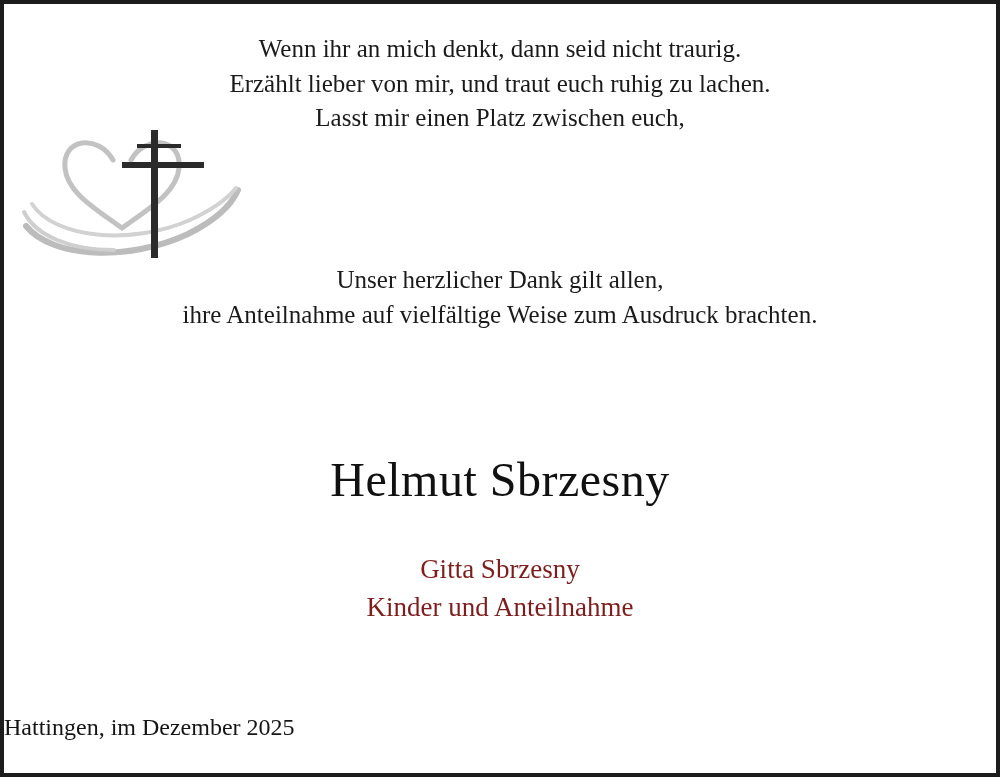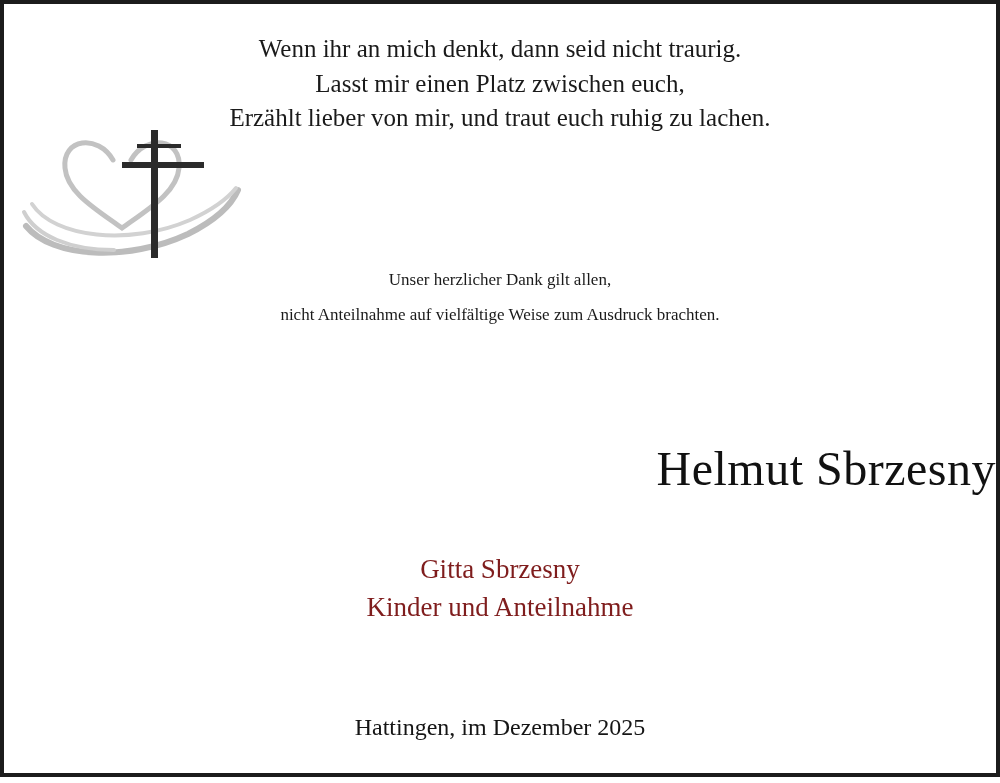--- a/index.html
+++ b/index.html
@@ -42,34 +42,34 @@
   .verse .line {
     display: block;
     white-space: nowrap;
   }
   .thanks {
     position: absolute;
     left: 0;
     right: 0;
     top: 258px;
     text-align: center;
-    font-size: 17px;
+    font-size: 25px;
     line-height: 35px;
     color: #1a1a1a;
   }
   .thanks .line {
     display: block;
     white-space: nowrap;
   }
   .deceased-name {
     position: absolute;
     left: 0;
     right: 0;
-    top: 436px;
-    text-align: right;
+    top: 447px;
+    text-align: center;
     font-size: 48px;
     line-height: 58px;
     letter-spacing: 0.5px;
     color: #111111;
   }
   .survivors {
     position: absolute;
     left: 0;
     right: 0;
     top: 546px;
@@ -80,21 +80,21 @@
   }
   .survivors .line {
     display: block;
     white-space: nowrap;
   }
   .place-date {
     position: absolute;
     left: 0;
     right: 0;
     top: 708px;
-    text-align: center;
+    text-align: left;
     font-size: 24px;
     line-height: 30px;
     color: #151515;
   }
 </style>
 </head>
 <body>
 
 <div class="notice">
 
@@ -108,27 +108,27 @@
       <path d="M6 104 C18 128, 52 142, 96 142" fill="none" stroke="#cfcfcf" stroke-width="4" stroke-linecap="round"></path>
 
       <rect x="133" y="22" width="7" height="128" fill="#2b2b2b"></rect>
       <rect x="104" y="54" width="82" height="6" fill="#2b2b2b"></rect>
       <rect x="119" y="36" width="44" height="4" fill="#2b2b2b"></rect>
     </svg>
   </div>
 
   <div class="verse">
     <span class="line">Wenn ihr an mich denkt, dann seid nicht traurig.</span>
+    <span class="line">Erzählt lieber von mir, und traut euch ruhig zu lachen.</span>
     <span class="line">Lasst mir einen Platz zwischen euch,</span>
-    <span class="line">Erzählt lieber von mir, und traut euch ruhig zu lachen.</span>
   </div>
 
   <div class="thanks">
     <span class="line">Unser herzlicher Dank gilt allen,</span>
-    <span class="line">nicht Anteilnahme auf vielfältige Weise zum Ausdruck brachten.</span>
+    <span class="line">ihre Anteilnahme auf vielfältige Weise zum Ausdruck brachten.</span>
   </div>
 
   <div class="deceased-name">Helmut Sbrzesny</div>
 
   <div class="survivors">
     <span class="line">Gitta Sbrzesny</span>
     <span class="line">Kinder und Anteilnahme</span>
   </div>
 
   <div class="place-date">Hattingen, im Dezember 2025</div>

